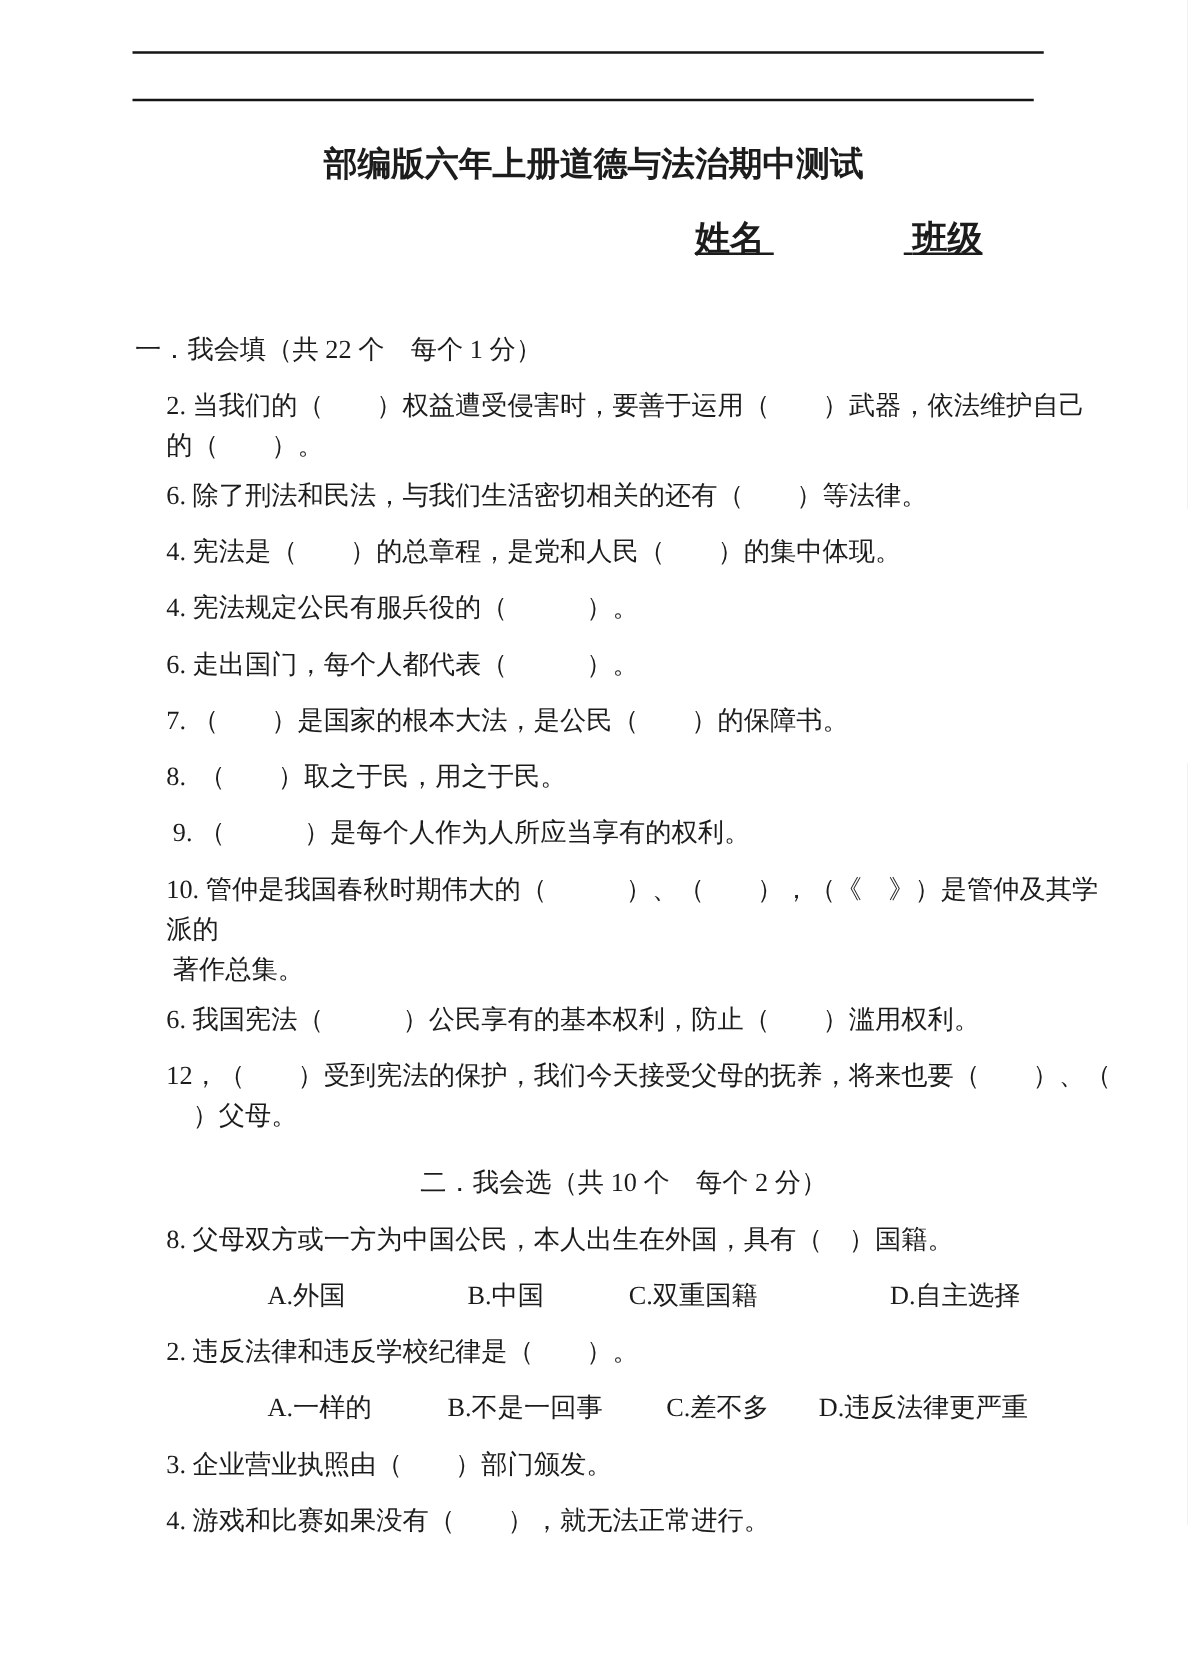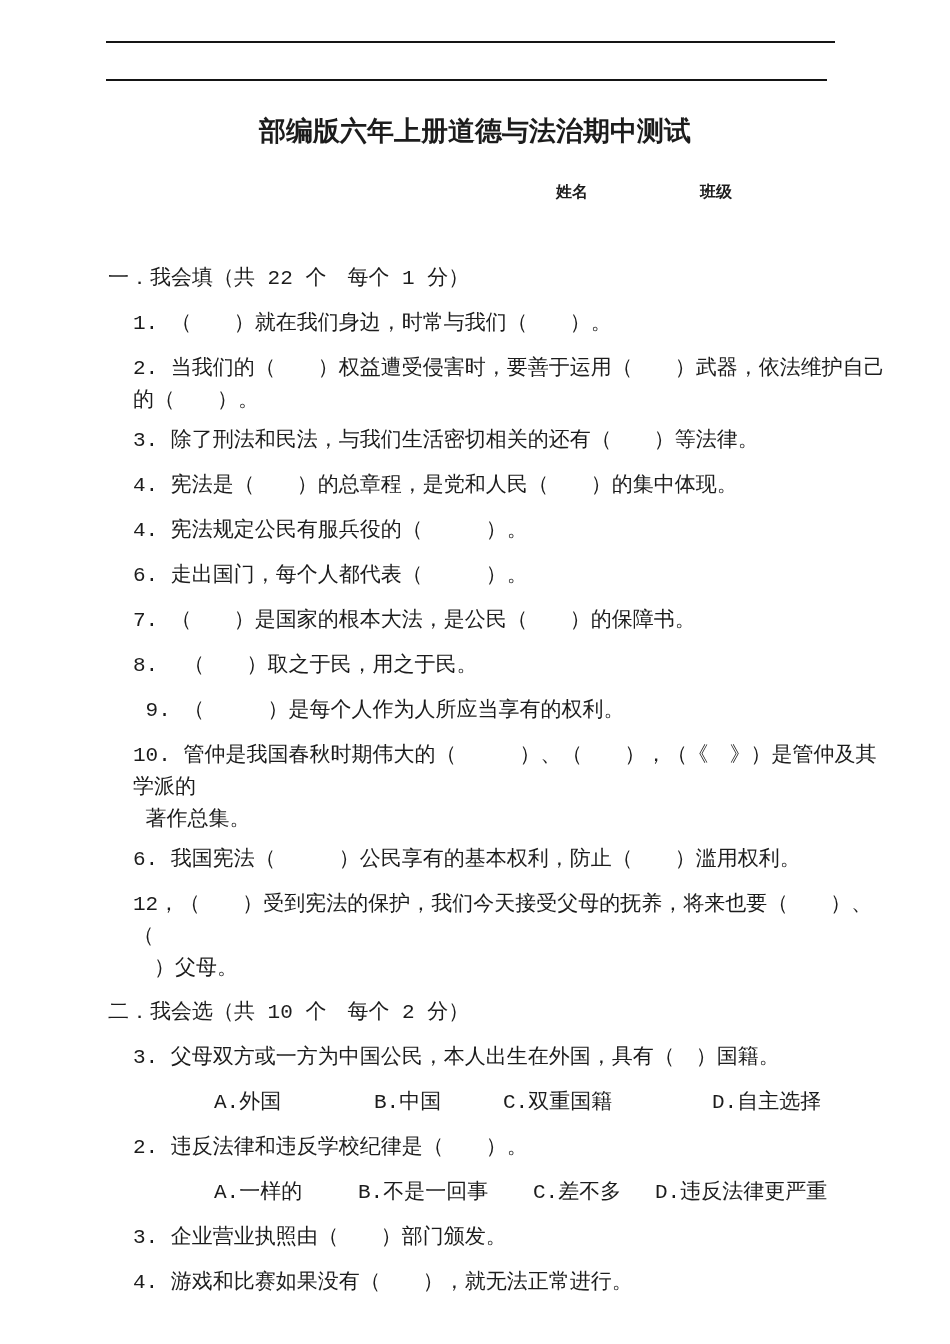--- a/index.html
+++ b/index.html
@@ -18,36 +18,36 @@
   .rule-bottom { margin: 36px 0 0 106px; width: 721px; }
   .title {
     margin: 30px 0 0 0;
     font-size: 27px;
     line-height: 40px;
     font-weight: bold;
     text-align: center;
   }
   .nameline {
     margin: 26px 0 0 556px;
-    font-size: 16px;
+    font-size: 28px;
     line-height: 30px;
     font-weight: bold;
     white-space: nowrap;
+    text-decoration: underline;
   }
   .name-gap { display: inline-block; width: 104px; }
   .body {
     margin: 56px 0 0 108px;
     width: 782px;
     font-size: 21px;
     line-height: 32px;
-    font-family: Liberation Mono, monospace;
   }
   .body p { margin: 0 0 13px 0; white-space: pre-wrap; }
   p.heading { padding-left: 0; }
-  p.h2 { margin-top: 12px; }
+  p.h2 { margin-top: 22px; text-align: center; }
   p.item { padding-left: 25px; }
   p.two { margin-bottom: 8px; }
   .optrow {
     position: relative;
     height: 32px;
     margin-bottom: 13px;
     line-height: 32px;
     text-align: center;
   }
   .optrow span { position: absolute; top: 0; white-space: nowrap; }
@@ -65,39 +65,38 @@
   <div class="nameline">
     <span>姓名</span>
     <span class="name-gap"></span>
     <span>班级</span>
   </div>
 
   <div class="body">
 
     <p class="heading">一．我会填（共 22 个　每个 1 分）</p>
 
-    <p class="item">1. （　　）就在我们身边，时常与我们（　　）。</p>
     <p class="item two">2. 当我们的（　　）权益遭受侵害时，要善于运用（　　）武器，依法维护自己
 的（　　）。</p>
-    <p class="item">3. 除了刑法和民法，与我们生活密切相关的还有（　　）等法律。</p>
+    <p class="item">6. 除了刑法和民法，与我们生活密切相关的还有（　　）等法律。</p>
     <p class="item">4. 宪法是（　　）的总章程，是党和人民（　　）的集中体现。</p>
     <p class="item">4. 宪法规定公民有服兵役的（　　　）。</p>
     <p class="item">6. 走出国门，每个人都代表（　　　）。</p>
     <p class="item">7. （　　）是国家的根本大法，是公民（　　）的保障书。</p>
     <p class="item">8.  （　　）取之于民，用之于民。</p>
     <p class="item"> 9. （　　　）是每个人作为人所应当享有的权利。</p>
     <p class="item two">10. 管仲是我国春秋时期伟大的（　　　）、（　　），（《　》）是管仲及其学派的
  著作总集。</p>
     <p class="item">6. 我国宪法（　　　）公民享有的基本权利，防止（　　）滥用权利。</p>
     <p class="item two">12，（　　）受到宪法的保护，我们今天接受父母的抚养，将来也要（　　）、（
 　）父母。</p>
 
     <p class="heading h2">二．我会选（共 10 个　每个 2 分）</p>
 
-    <p class="item">3. 父母双方或一方为中国公民，本人出生在外国，具有（　）国籍。</p>
+    <p class="item">8. 父母双方或一方为中国公民，本人出生在外国，具有（　）国籍。</p>
     <div class="optrow">
       <span style="left:106px">A.外国</span>
       <span style="left:266px">B.中国</span>
       <span style="left:395px">C.双重国籍</span>
       <span style="left:604px">D.自主选择</span>
     </div>
 
     <p class="item">2. 违反法律和违反学校纪律是（　　）。</p>
     <div class="optrow">
       <span style="left:106px">A.一样的</span>

